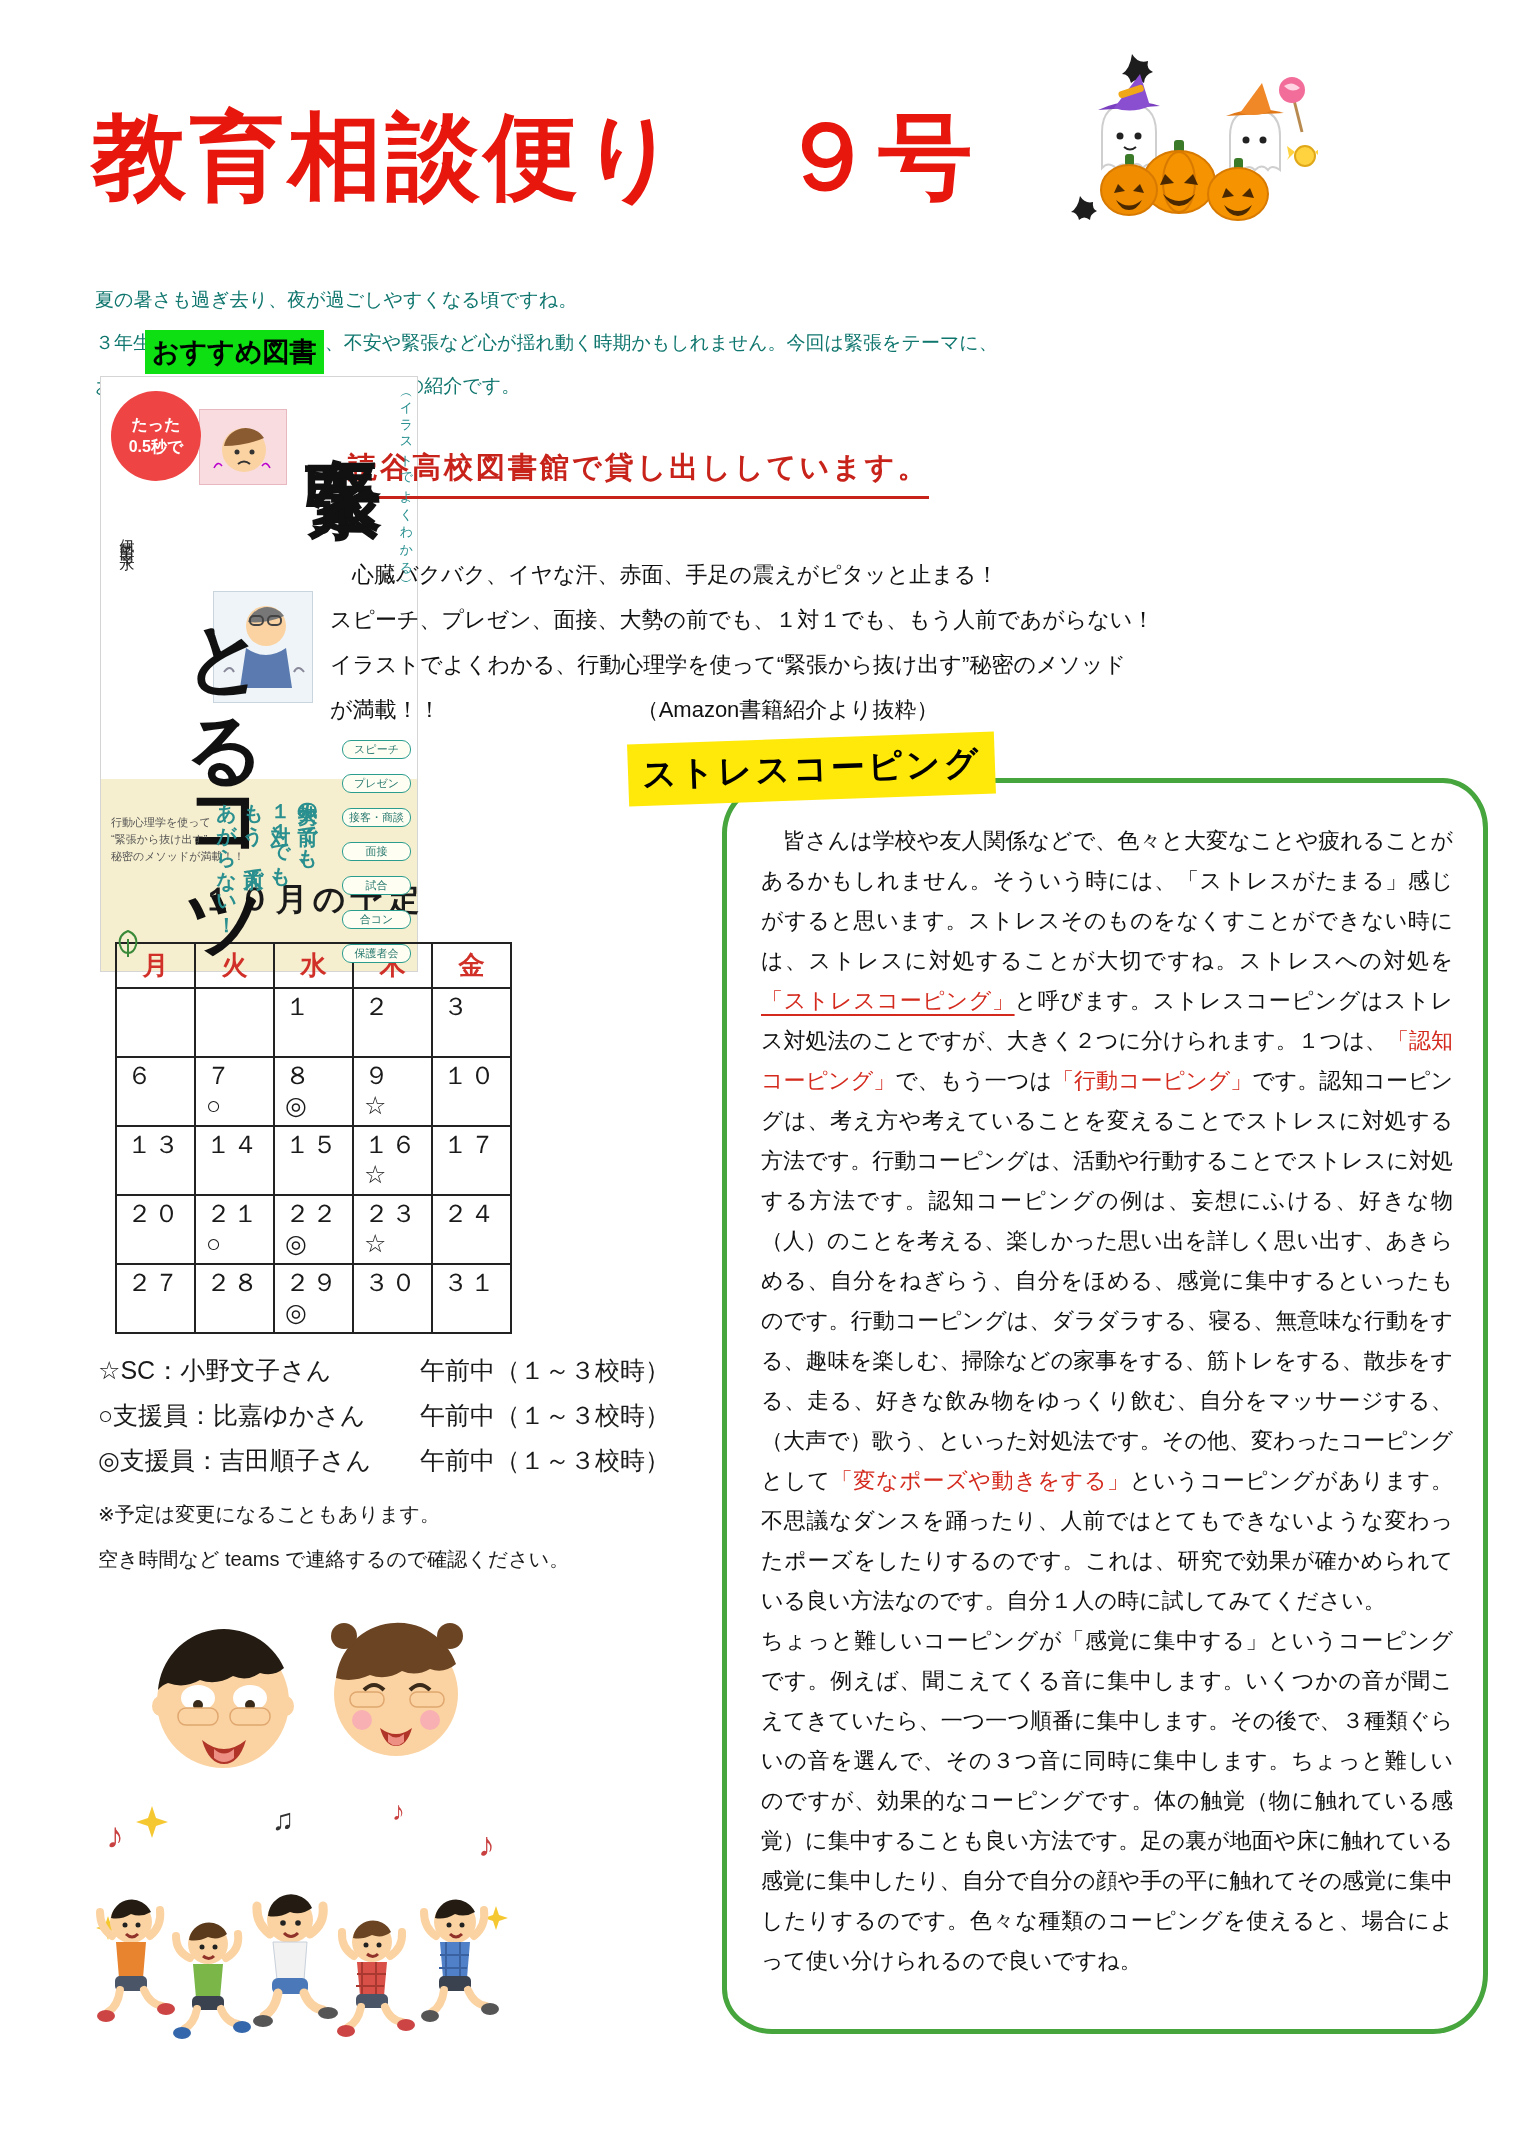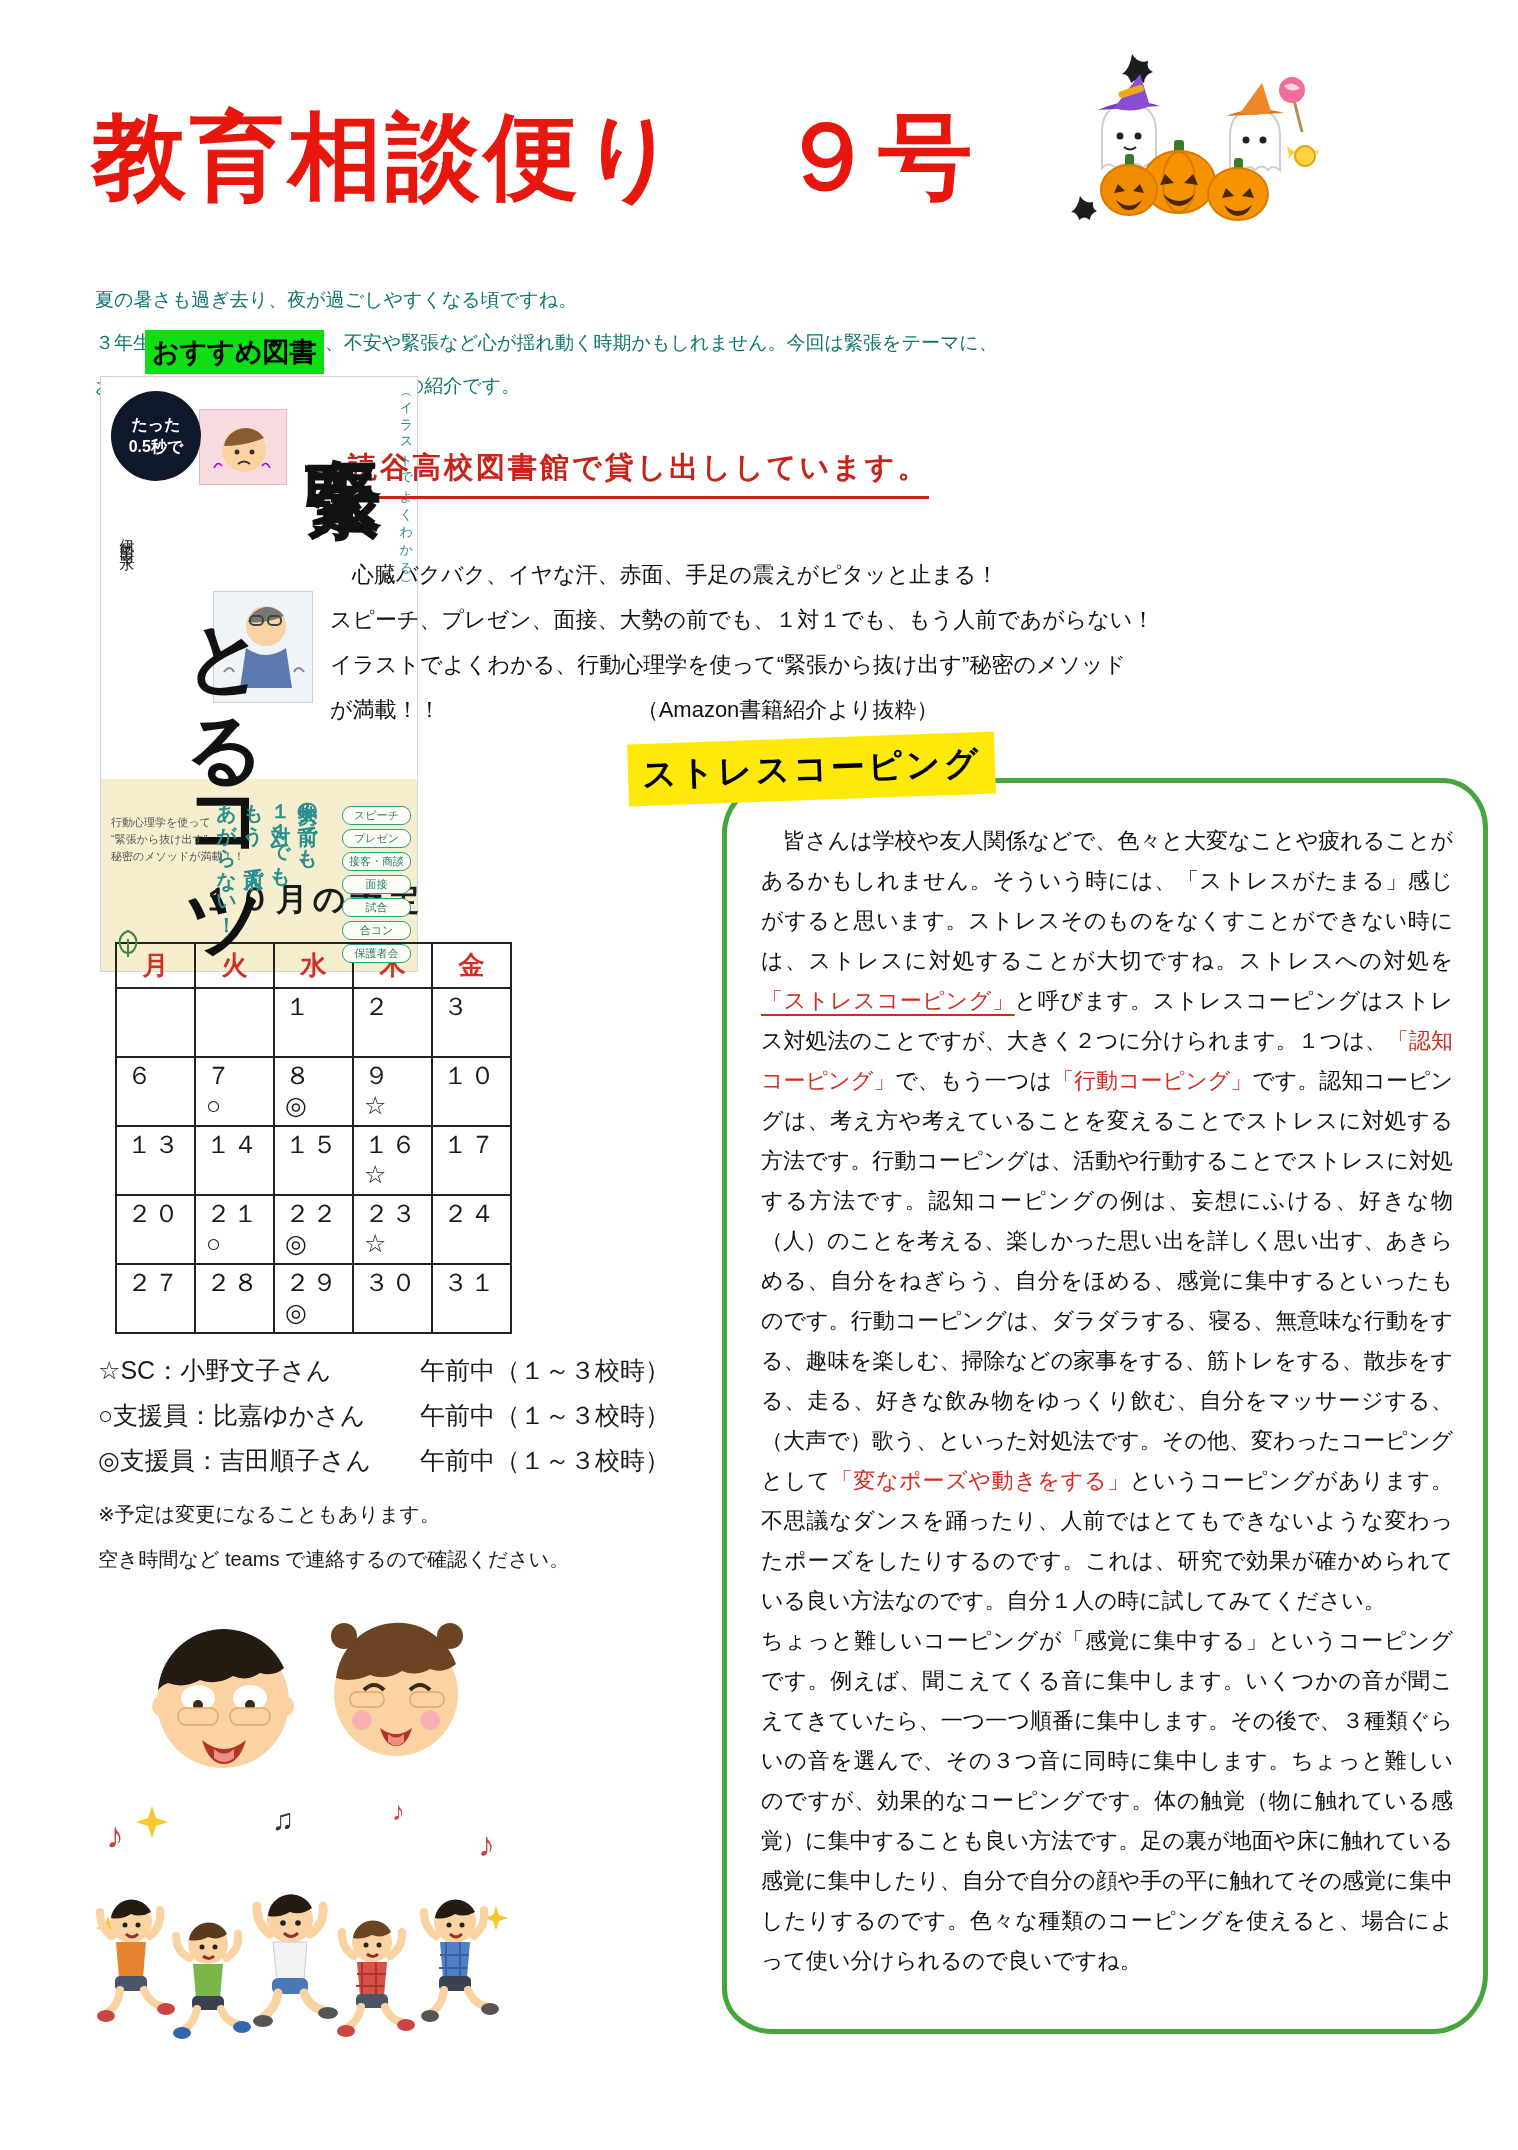--- a/index.html
+++ b/index.html
@@ -19,30 +19,30 @@
   .book-badge{position:absolute;left:145px;top:330px;background:var(--badge-green);font-size:27px;font-weight:bold;padding:4px 7px;color:#000;}
   .library-notice{position:absolute;left:348px;top:448px;color:var(--accent-red);font-size:29px;font-weight:bold;letter-spacing:3px;border-bottom:3px solid var(--accent-red);padding-bottom:8px;white-space:nowrap;}
 
   .book-desc{position:absolute;left:330px;top:552px;width:720px;font-size:22px;line-height:45px;color:#111;}
   .book-desc .desc-line{white-space:nowrap;}
   .desc-source{margin-left:190px;}
 
   
   .book-cover{position:absolute;left:100px;top:376px;width:318px;height:596px;background:#ffffff;border:1px solid #d5d5d5;overflow:hidden;}
   .cover-bottom{position:absolute;left:0;right:0;bottom:0;height:192px;background:#f6efcf;}
-  .cover-badge{position:absolute;left:10px;top:14px;width:90px;height:90px;border-radius:50%;background:#0f172a;color:#fff;display:flex;flex-direction:column;align-items:center;justify-content:center;font-size:16px;font-weight:bold;line-height:22px;z-index:3;}
+  .cover-badge{position:absolute;left:10px;top:14px;width:90px;height:90px;border-radius:50%;background:#ef4444;color:#fff;display:flex;flex-direction:column;align-items:center;justify-content:center;font-size:16px;font-weight:bold;line-height:22px;z-index:3;}
   .cover-side-note{position:absolute;right:2px;top:12px;writing-mode:vertical-rl;font-size:13px;color:#2a9090;letter-spacing:3px;z-index:3;}
   .cover-panel1{position:absolute;left:98px;top:32px;width:88px;height:76px;background:#f8dce0;border:1px solid #e8b8c0;z-index:1;}
   .cover-panel2{position:absolute;left:112px;top:214px;width:100px;height:112px;background:#eef4f8;border:1px solid #c8d4de;z-index:1;}
   .cover-title-col1{position:absolute;right:34px;top:24px;writing-mode:vertical-rl;font-size:78px;font-weight:900;color:#111;line-height:1;z-index:2;}
   .cover-title-col2{position:absolute;left:86px;top:196px;writing-mode:vertical-rl;font-size:78px;font-weight:900;color:#111;line-height:1;z-index:2;}
   .cover-author{position:absolute;left:16px;top:150px;writing-mode:vertical-rl;font-size:15px;color:#222;letter-spacing:4px;z-index:2;}
   .cover-sub{position:absolute;left:10px;bottom:106px;font-size:11px;color:#555;line-height:17px;z-index:2;}
   .cover-catch{position:absolute;left:112px;bottom:10px;height:172px;writing-mode:vertical-rl;font-size:20px;font-weight:bold;color:#2a8f8f;line-height:27px;z-index:2;}
-  .cover-tags{position:absolute;right:6px;bottom:8px;display:flex;flex-direction:column;gap:4px;z-index:2;}
+  .cover-tags{position:absolute;right:6px;bottom:8px;display:flex;flex-direction:column;gap:15px;z-index:2;}
   .tag{font-size:11px;color:#2a7a70;border:1px solid #2a9d8f;border-radius:9px;padding:1px 6px;background:#fffef2;text-align:center;min-width:62px;}
   .cover-pub{position:absolute;left:14px;bottom:12px;z-index:2;}
 
   
   .coping-heading{position:absolute;left:628px;top:738px;background:var(--highlight-yellow);font-size:34px;font-weight:900;letter-spacing:3px;padding:8px 14px;transform:rotate(-2deg);z-index:5;color:#000;white-space:nowrap;}
   .coping-box{position:absolute;left:722px;top:778px;width:766px;height:1256px;border:5px solid var(--box-green);border-radius:60px 45px 55px 50px / 55px 50px 60px 45px;padding:38px 30px 20px 34px;background:#fff;z-index:2;}
   .coping-text{font-size:22px;line-height:40px;color:#111;text-align:justify;}
   .coping-para{text-align:justify;}
   .seg-red{color:var(--text-red);}
   .seg-red-underline{color:var(--text-red);text-decoration:underline;text-decoration-thickness:2px;text-underline-offset:6px;}

